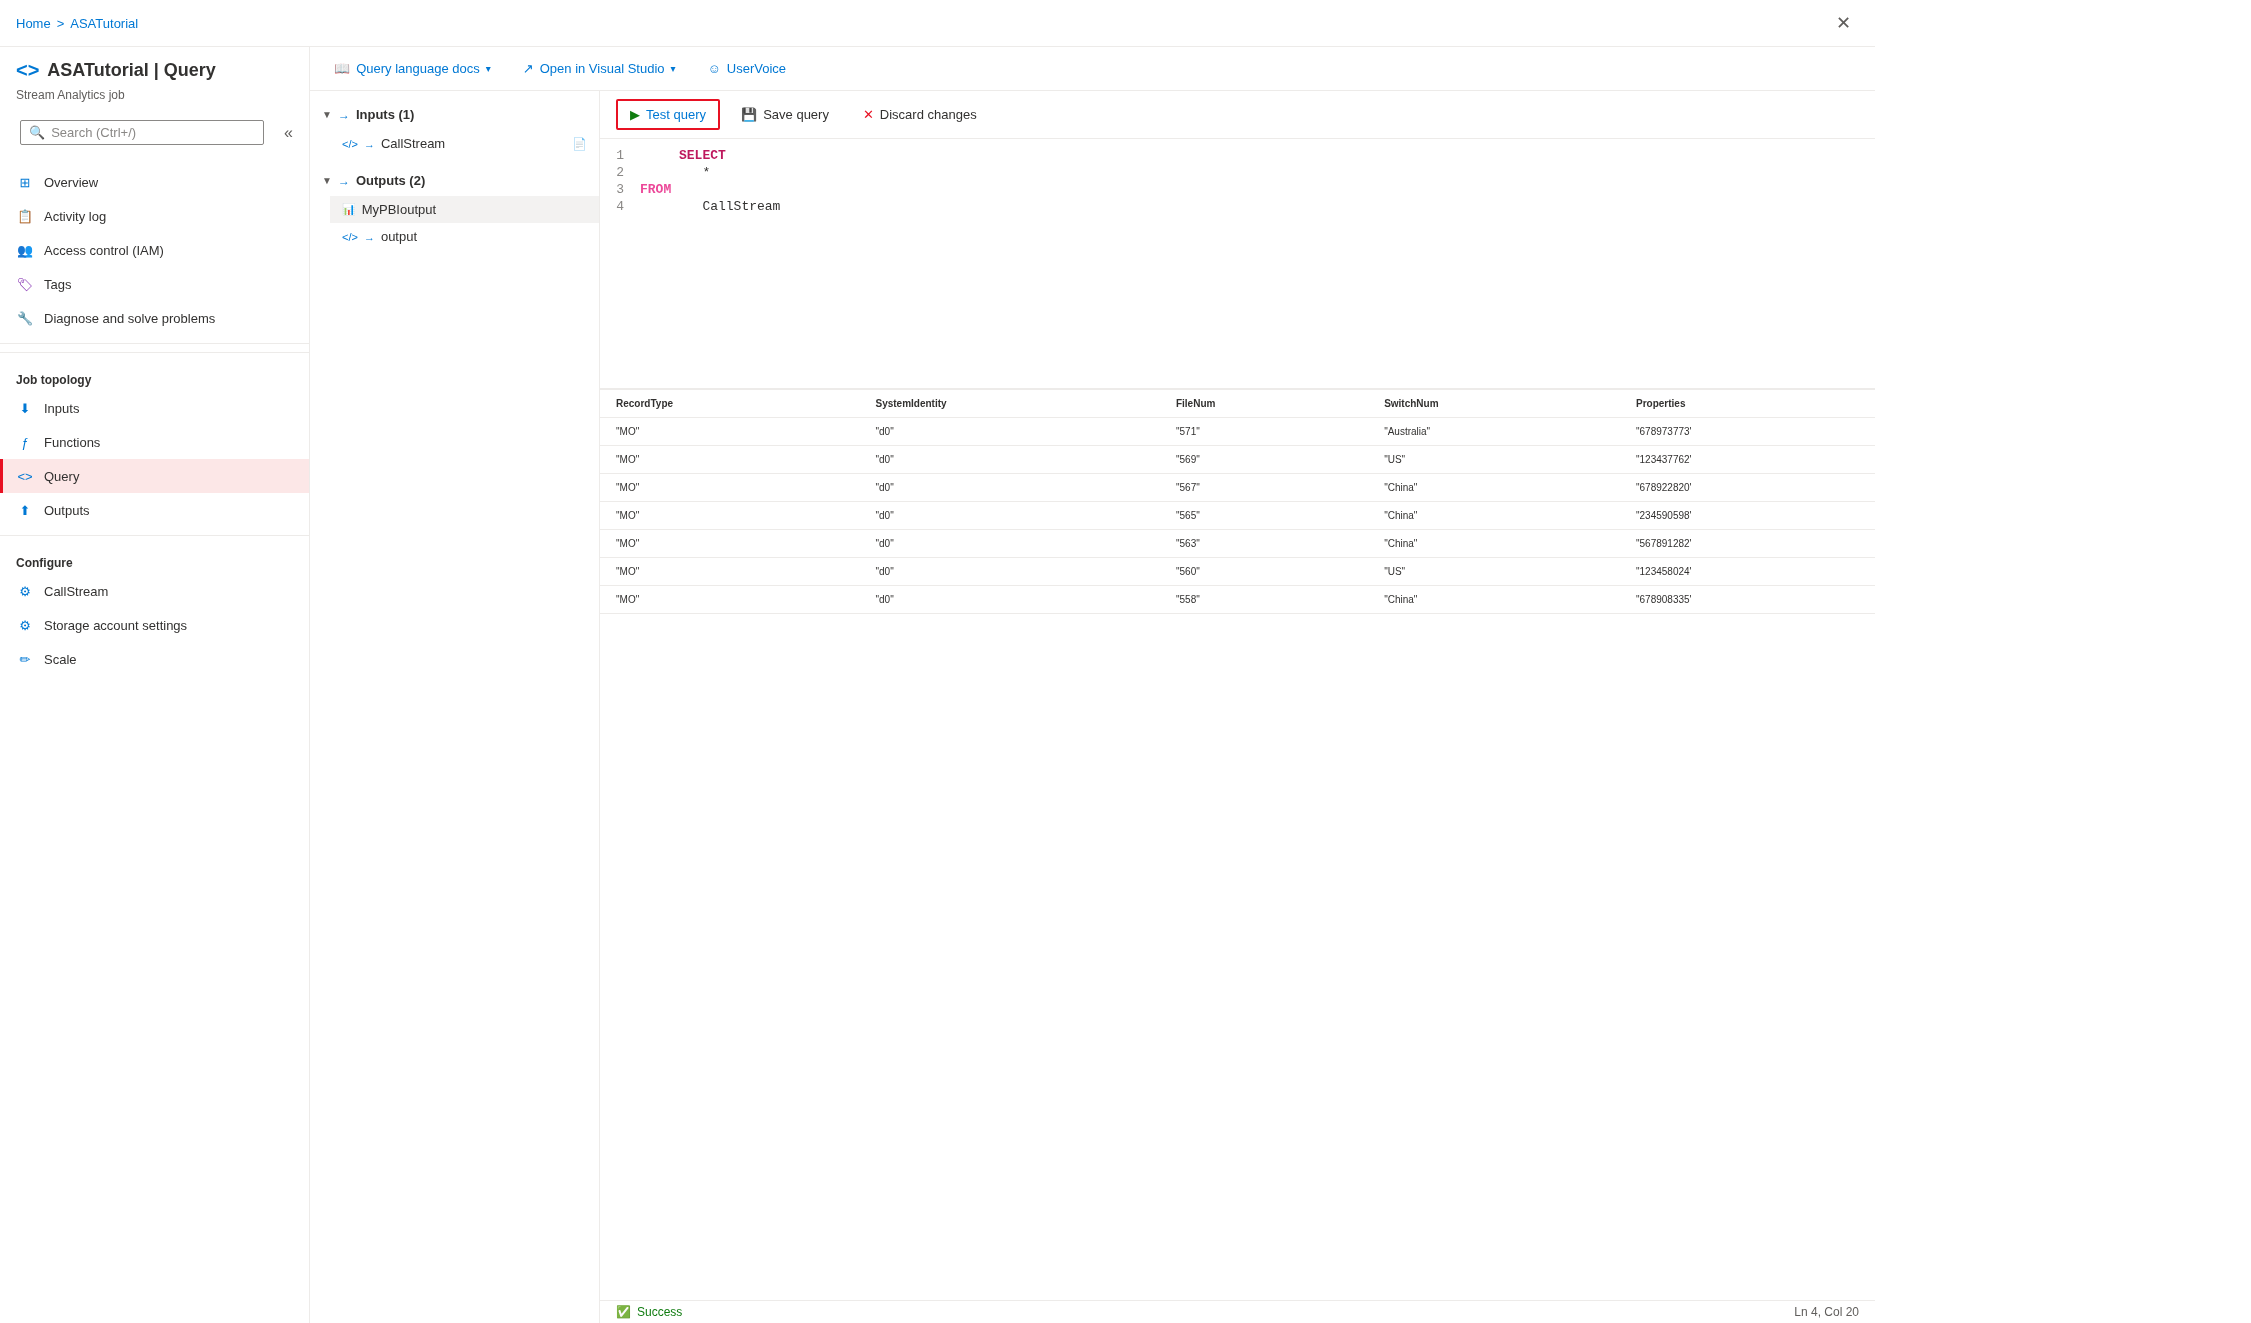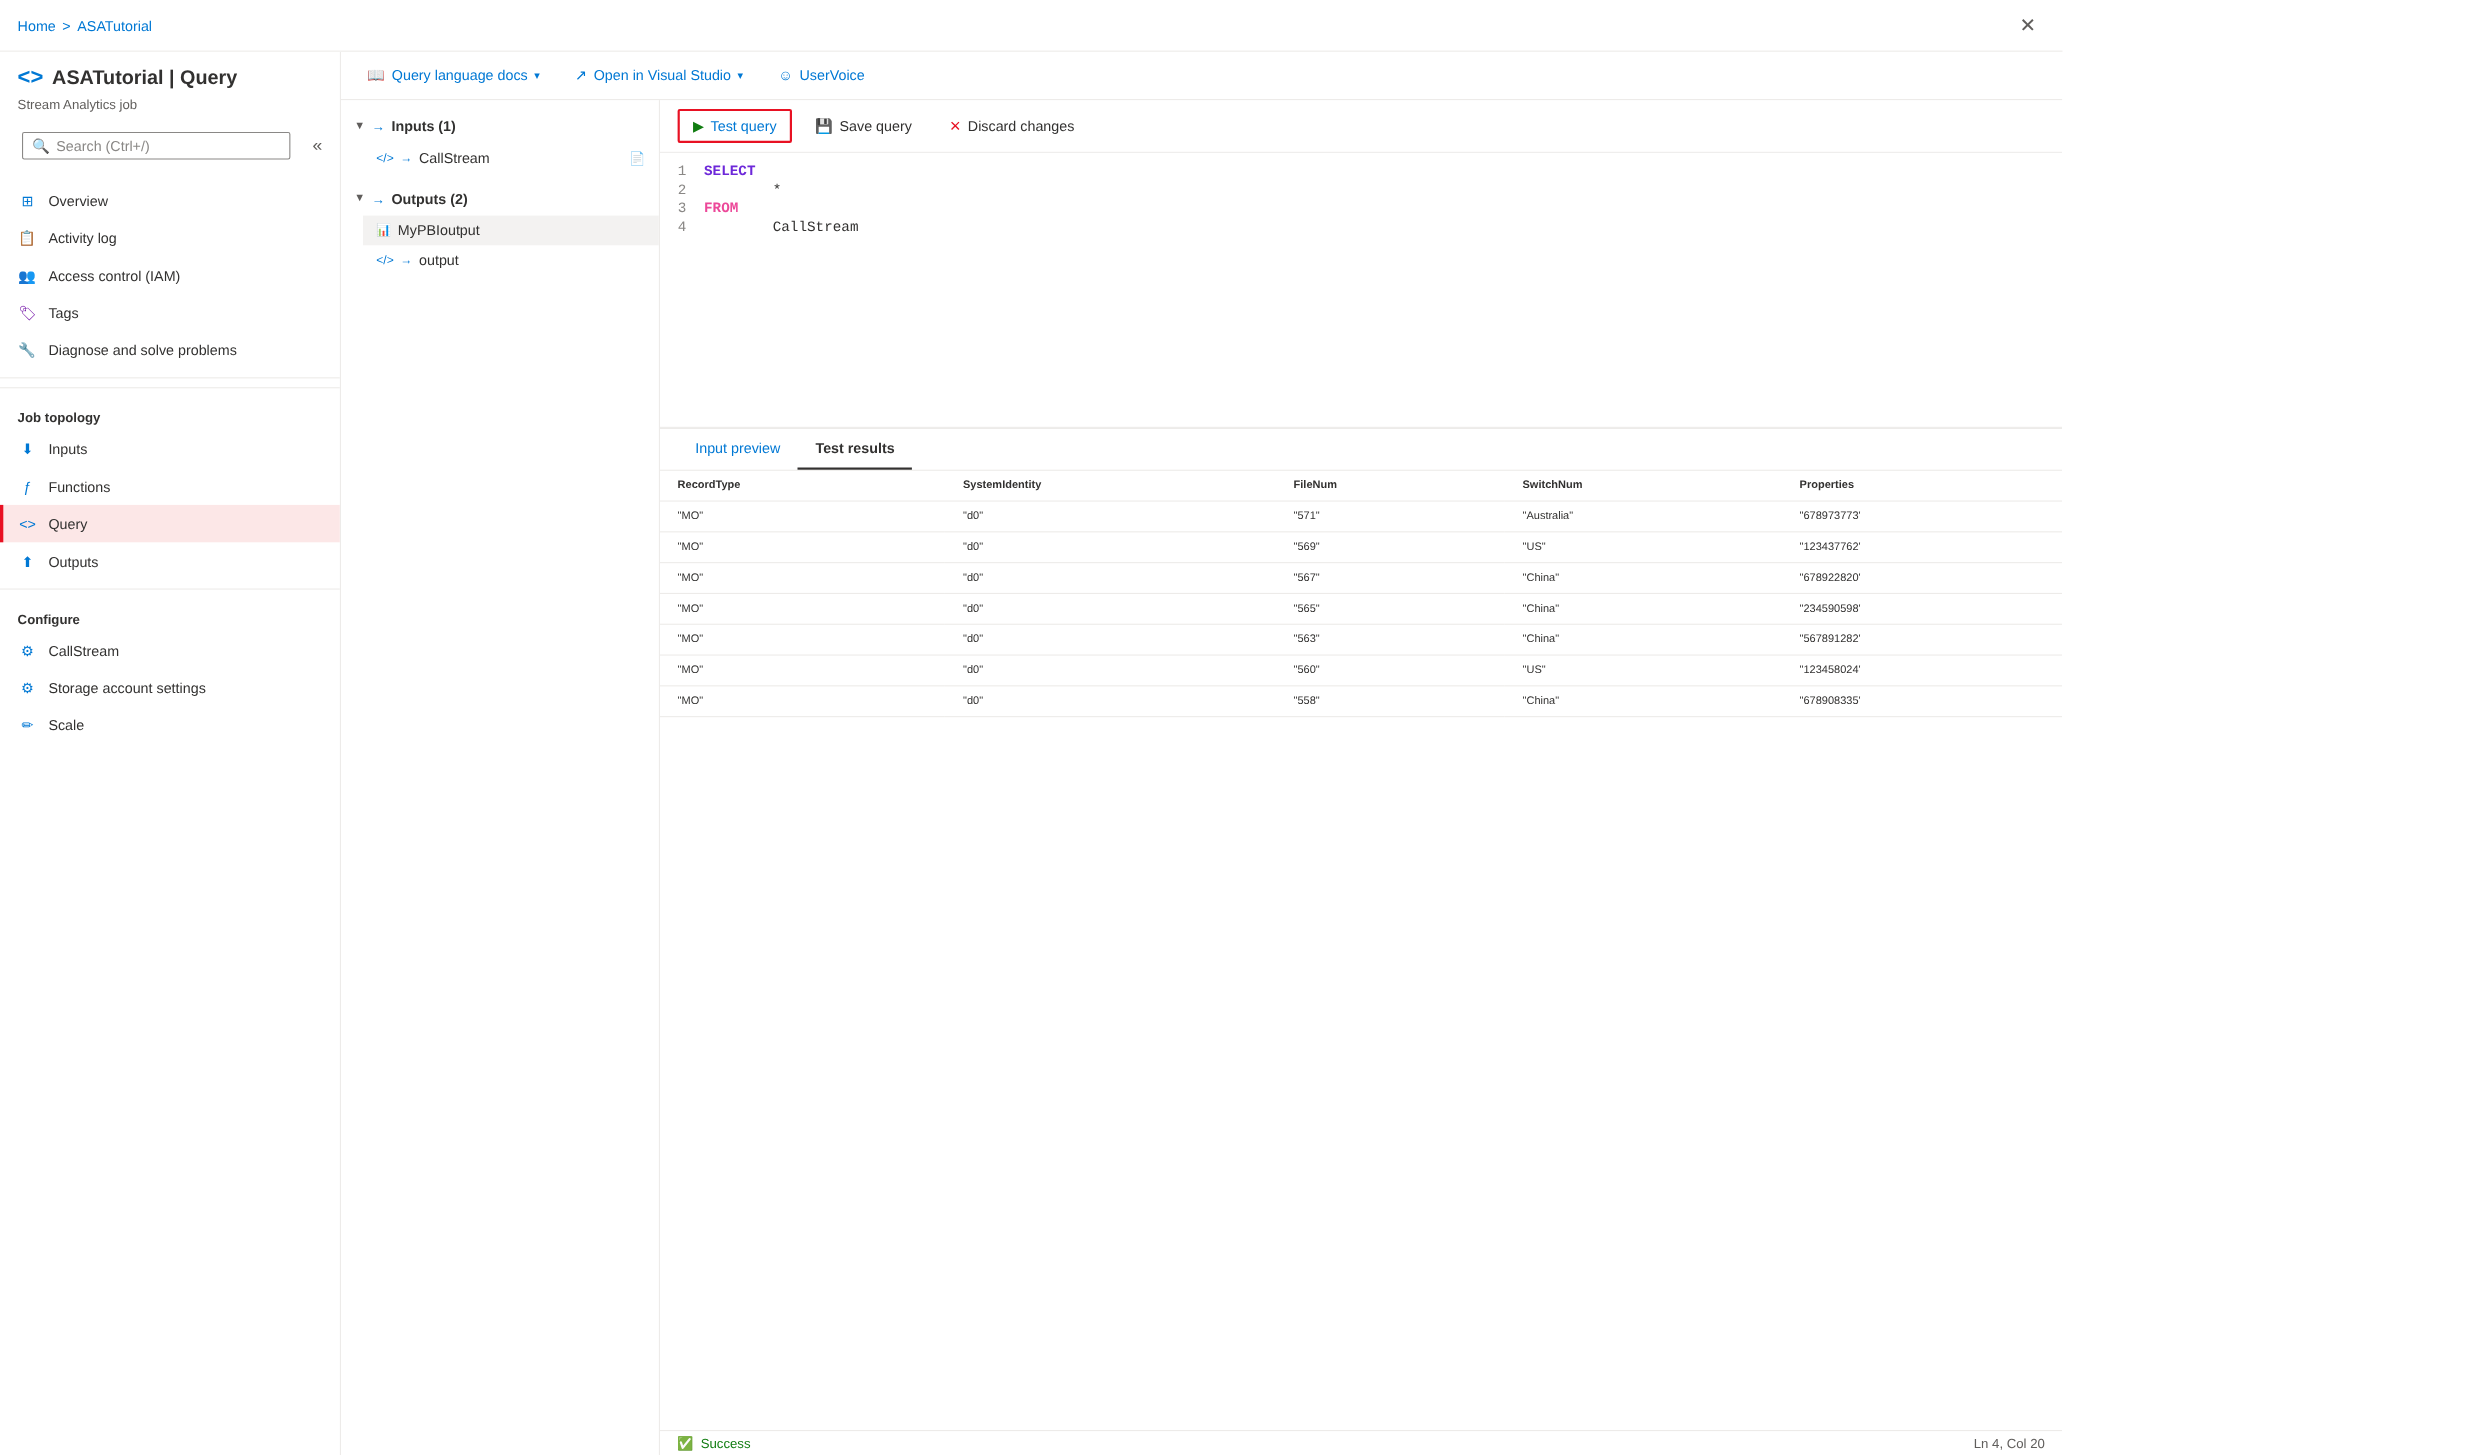--- a/index.html
+++ b/index.html
@@ -47,21 +47,21 @@
     
     .query-editor-panel { flex: 1; display: flex; flex-direction: column; overflow: hidden; }
     .query-toolbar { display: flex; align-items: center; gap: 8px; padding: 8px 16px; border-bottom: 1px solid #edebe9; }
     .toolbar-btn { display: flex; align-items: center; gap: 6px; padding: 6px 12px; cursor: pointer; font-size: 13px; color: #323130; border: 1px solid transparent; border-radius: 2px; }
     .toolbar-btn.primary { border: 2px solid #e81123; color: #0078d4; }
 
     .code-editor { flex: 1; background: #fff; overflow: auto; padding: 8px 0; font-family: 'Consolas', 'Courier New', monospace; font-size: 13px; border-bottom: 1px solid #edebe9; position: relative; max-height: 250px; }
     .code-line { display: flex; align-items: baseline; padding: 1px 0; }
     .line-num { width: 40px; text-align: right; padding-right: 16px; color: #8a8886; font-size: 13px; user-select: none; }
     .code-text { color: #323130; }
-    .kw-select { color: #6d28d9; font-weight: 600; }
+    .kw-select { color: #be185d; font-weight: 600; margin-left: 39px; }
     .kw-from { color: #ec4899; font-weight: 600; }
 
     
     .results-panel { flex: 0 0 420px; border-top: 1px solid #edebe9; display: flex; flex-direction: column; overflow: hidden; }
     .results-tabs { display: flex; align-items: center; gap: 0; border-bottom: 1px solid #edebe9; padding: 0 16px; }
     .result-tab { padding: 10px 16px; cursor: pointer; font-size: 13px; color: #0078d4; border-bottom: 2px solid transparent; }
     .result-tab.active { border-bottom: 2px solid #323130; color: #323130; font-weight: 600; }
 
     .results-info-bar { display: flex; align-items: center; justify-content: space-between; padding: 8px 16px; font-size: 13px; color: #323130; }
     .download-link { color: #0078d4; cursor: pointer; }
@@ -273,28 +273,20 @@
               <span class="kw-from">FROM</span>
             </div>
             <div class="code-line">
               <span class="line-num">4</span>
               <span class="code-text">&nbsp;&nbsp;&nbsp;&nbsp;&nbsp;&nbsp;&nbsp;&nbsp;CallStream</span>
             </div>
           </div>
 
           <div class="results-panel" style="flex: 1; display: flex; flex-direction: column; overflow: hidden;">
 
-            <div class="results-tabs">
-              <div class="result-tab">
-                <span>Input preview</span>
-              </div>
-              <div class="result-tab active" style="border-bottom:2px solid #323130;">
-                <span>Test results</span>
-              </div>
-            </div>
 
 
             <div class="results-table-container">
               <table class="results-table">
                 <thead>
                   <tr>
                     <th>RecordType</th>
                     <th>SystemIdentity</th>
                     <th>FileNum</th>
                     <th>SwitchNum</th>

